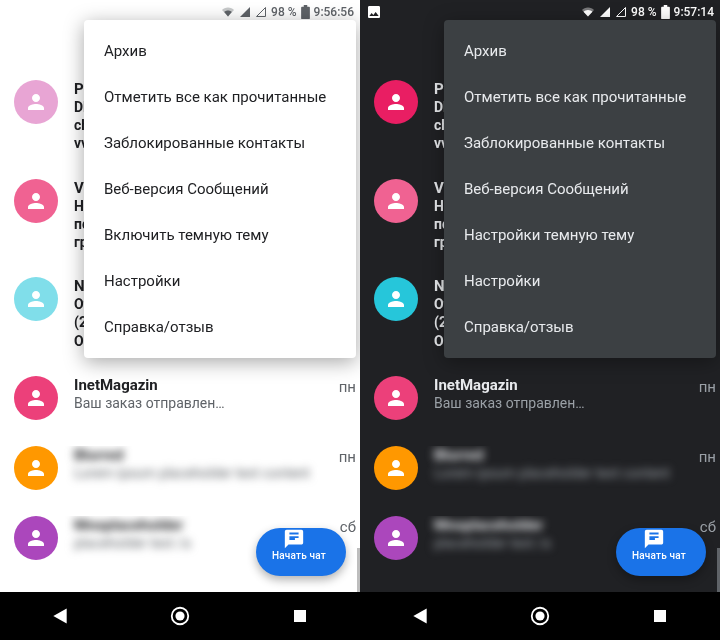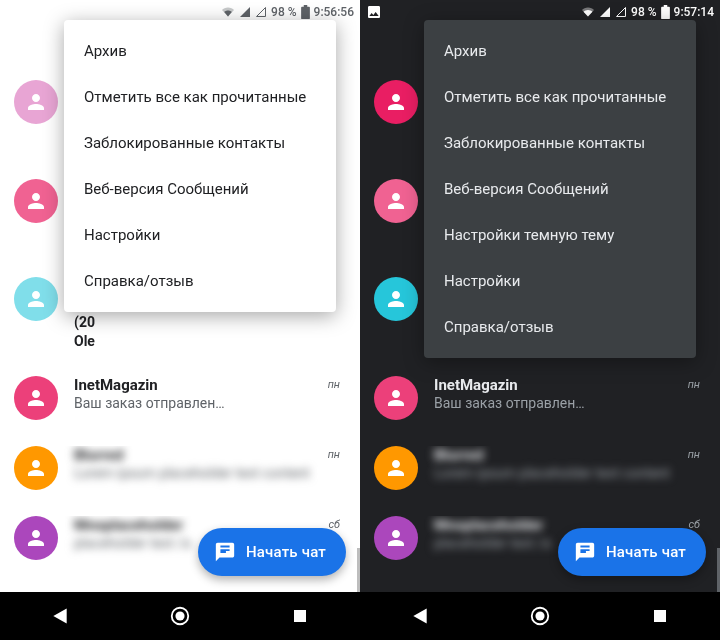--- a/index.html
+++ b/index.html
@@ -16,34 +16,34 @@
 
   .conv-list { position: absolute; top: 70px; left: 0; right: 0; }
   .conv { display: flex; padding: 10px 16px 16px 14px; position: relative; }
   .avatar { width: 44px; height: 44px; border-radius: 50%; flex-shrink: 0; display: flex; align-items: center; justify-content: center; }
   .avatar svg { width: 24px; height: 24px; fill: #fff; }
   .conv-main { flex: 1; min-width: 0; padding-left: 16px; overflow: hidden; }
   .conv-title { font-size: 15px; font-weight: 700; line-height: 1.2; white-space: nowrap; overflow: hidden; text-overflow: ellipsis; }
   .conv-sub { font-size: 14px; line-height: 1.3; }
   .screen.light .conv-sub { color: #5f6368; }
   .screen.dark  .conv-sub { color: #9aa0a6; }
-  .conv-time { font-size: 11px; position: absolute; right: 20px; top: 12px; font-style: italic; }
+  .conv-time { font-size: 15px; position: absolute; right: 4px; top: 12px; }
   .screen.light .conv-time { color: #5f6368; }
   .screen.dark  .conv-time { color: #9aa0a6; }
   .bold .conv-sub { font-weight: 700; }
   .screen.light .bold .conv-sub { color: #202124; }
   .screen.dark  .bold .conv-sub { color: #e8eaed; }
   .blur .conv-title, .blur .conv-sub { filter: blur(4px); }
 
-  .menu { position: absolute; top: 20px; right: 24px; width: 272px; border-radius: 4px; padding: 8px 0; box-shadow: 0 4px 20px rgba(0,0,0,0.35); }
+  .menu { position: absolute; top: 20px; right: 4px; width: 272px; border-radius: 4px; padding: 8px 0; box-shadow: 0 4px 20px rgba(0,0,0,0.35); }
   .screen.light .menu { background: #fff; color: #202124; }
   .screen.dark  .menu { background: #3c4043; color: #e8eaed; }
   .menu-item { padding: 14px 20px; font-size: 15px; }
 
-  .fab { position: absolute; right: 14px; bottom: 64px; height: 48px; border-radius: 24px; background: #1a73e8; color: #fff; display: flex; align-items: center; padding: 0 20px 0 16px; font-size: 15px; font-weight: 500; letter-spacing: .2px; box-shadow: 0 4px 10px rgba(0,0,0,.3); }
+  .fab { position: absolute; right: 14px; bottom: 64px; height: 48px; border-radius: 24px; background: #1a73e8; color: #fff; display: flex; align-items: center; padding: 0 20px 0 16px; font-size: 10px; font-weight: 500; letter-spacing: .2px; box-shadow: 0 4px 10px rgba(0,0,0,.3); flex-direction: column; }
   .fab svg { width: 22px; height: 22px; margin-right: 10px; fill: #fff; }
   .sb-cover { position:absolute; right:0; bottom:48px; width:3px; height:44px; }
   .screen.light .sb-cover { background:#bdbdbd; }
   .screen.dark .sb-cover { background:#5f6368; }
 
   .navbar { position: absolute; bottom: 0; left: 0; right: 0; height: 48px; background: #000; display: flex; align-items: center; justify-content: space-around; }
   .navbar span { color: #fff; display:flex; align-items:center; justify-content:center; width:40px; height:40px; }
 </style>
 </head>
 <body>
@@ -147,20 +147,21 @@
       </div>
       <div class="conv-time">сб</div>
     </div>
   </div>
 
   <div class="menu">
     <div class="menu-item">Архив</div>
     <div class="menu-item">Отметить все как прочитанные</div>
     <div class="menu-item">Заблокированные контакты</div>
     <div class="menu-item">Веб-версия Сообщений</div>
+    <div class="menu-item">Включить темную тему</div>
     <div class="menu-item">Настройки</div>
     <div class="menu-item">Справка/отзыв</div>
   </div>
 
   <div class="sb-cover"></div>
   <div class="fab">
     <svg viewBox="0 0 24 24">
         <path d="M20 2H4c-1.1 0-2 .9-2 2v18l4-4h14c1.1 0 2-.9 2-2V4c0-1.1-.9-2-2-2zM7 9h10v2H7zm6 4H7v-2h6zm4-6H7V5h10z"></path>
       </svg>
     <span>Начать чат</span>

